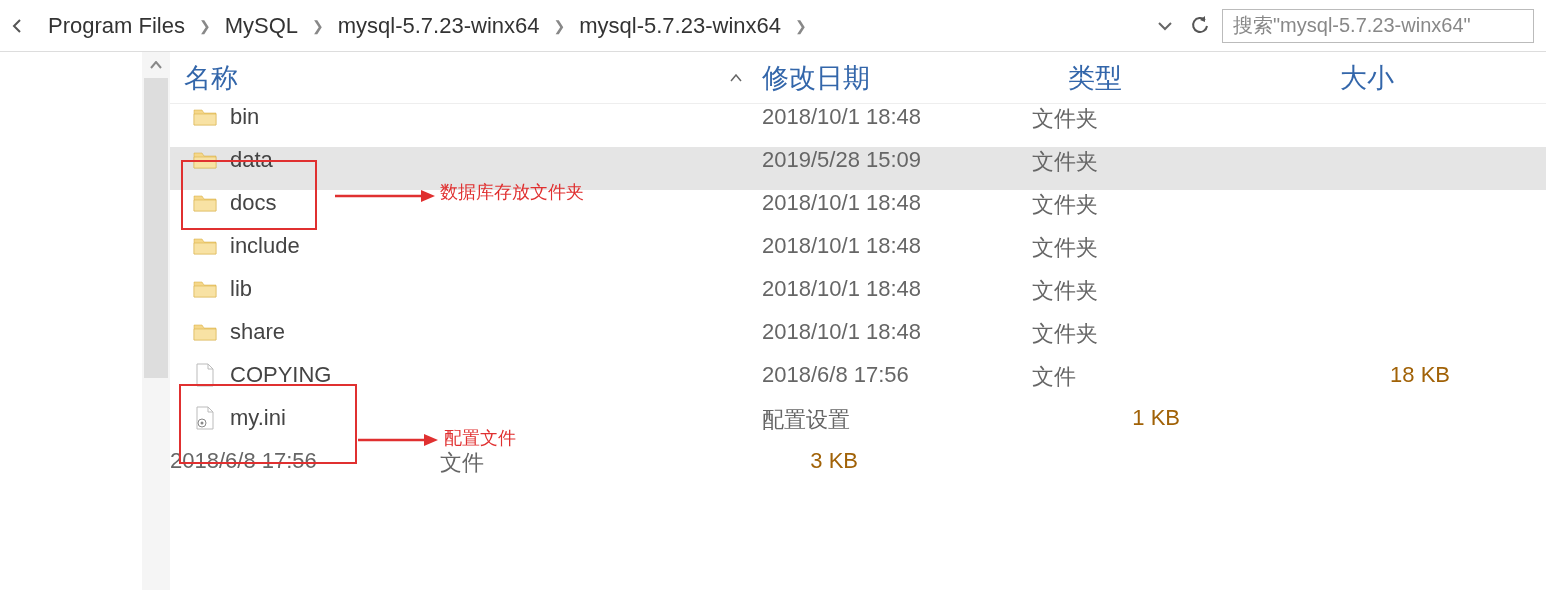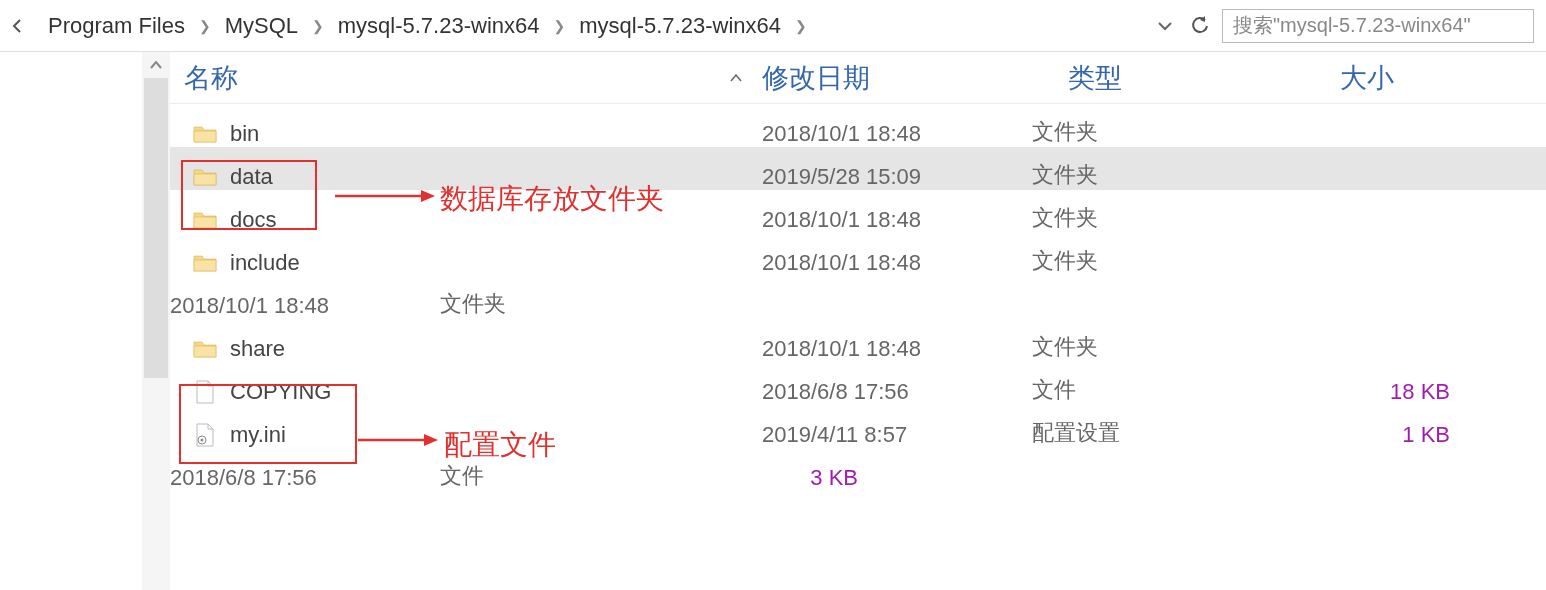--- a/index.html
+++ b/index.html
@@ -23,33 +23,33 @@
     
     .file-list-area { flex: 1; }
     .column-headers { display: flex; height: 52px; align-items: center; color: #36a; font-size: 27px; border-bottom: 1px solid #eee; }
     .col-name { width: 592px; padding-left: 14px; display: flex; align-items: center; gap: 4px; }
     .col-date { width: 270px; }
     .col-type { width: 272px; margin-left: 36px; }
     .col-size { width: 170px; }
     .sort-indicator { font-size: 12px; color: #666; margin-left: auto; margin-right: 20px; }
     
     .file-rows { }
-    .file-row { display: flex; height: 43px; align-items: flex-end; font-size: 22px; color: #444; }
+    .file-row { display: flex; height: 43px; align-items: flex-start; font-size: 22px; color: #444; }
     .file-row.selected { background: #e5e5e5; }
     .cell-name { width: 592px; padding-left: 22px; display: flex; align-items: center; gap: 12px; }
     .cell-date { width: 270px; color: #666; }
     .cell-type { width: 272px; color: #666; }
-    .cell-size { width: 170px; color: #a21caf; text-align: right; padding-right: 24px; }
+    .cell-size { width: 170px; color: #a16207; text-align: right; padding-right: 24px; }
     
     .icon-box { width: 26px; height: 26px; display: flex; align-items: center; justify-content: center; flex-shrink: 0; }
     .folder-svg { width: 24px; height: 20px; }
     .file-svg { width: 20px; height: 24px; }
     
     .annotation-box { position: absolute; border: 2px solid #e03030; pointer-events: none; z-index: 5; }
-    .ann-label { position: absolute; color: #e03030; font-size: 28px; white-space: nowrap; pointer-events: none; z-index: 6; font-family: "SimSun", serif; }
+    .ann-label { position: absolute; color: #e03030; font-size: 18px; white-space: nowrap; pointer-events: none; z-index: 6; font-family: "SimSun", serif; }
     .ann-arrow { position: absolute; pointer-events: none; z-index: 6; }
   </style>
 </head>
 <body>
 
 <div class="toolbar">
   <div class="nav-back">
     <svg width="16" height="16" viewBox="0 0 16 16">
         <path d="M10 2 L4 8 L10 14" fill="none" stroke="#555" stroke-width="2"></path>
       </svg>
@@ -160,20 +160,29 @@
                 <path d="M1 7 L23 7 L23 18 L1 18 Z" fill="#f8e2a4" stroke="#d4a838" stroke-width="0.5"></path>
               </svg>
             </span>
             <span>include</span>
           </div>
           <div class="cell-date">2018/10/1 18:48</div>
           <div class="cell-type">文件夹</div>
           <div class="cell-size"></div>
         </div>
         <div class="file-row">
+          <div class="cell-name">
+            <span class="icon-box">
+              <svg class="folder-svg" viewBox="0 0 24 20">
+                <path d="M1 3 L1 18 L23 18 L23 6 L11 6 L9 3 Z" fill="#f5d78a" stroke="#d4a838" stroke-width="0.5"></path>
+                <path d="M1 7 L23 7 L23 18 L1 18 Z" fill="#f8e2a4" stroke="#d4a838" stroke-width="0.5"></path>
+              </svg>
+            </span>
+            <span>lib</span>
+          </div>
           <div class="cell-date">2018/10/1 18:48</div>
           <div class="cell-type">文件夹</div>
           <div class="cell-size"></div>
         </div>
         <div class="file-row">
           <div class="cell-name">
             <span class="icon-box">
               <svg class="folder-svg" viewBox="0 0 24 20">
                 <path d="M1 3 L1 18 L23 18 L23 6 L11 6 L9 3 Z" fill="#f5d78a" stroke="#d4a838" stroke-width="0.5"></path>
                 <path d="M1 7 L23 7 L23 18 L1 18 Z" fill="#f8e2a4" stroke="#d4a838" stroke-width="0.5"></path>
@@ -204,21 +213,20 @@
             <span class="icon-box">
               <svg class="file-svg" viewBox="0 0 20 24">
                 <path d="M2 1 L13 1 L18 6 L18 23 L2 23 Z" fill="#fff" stroke="#bbb" stroke-width="1"></path>
                 <path d="M13 1 L13 6 L18 6" fill="none" stroke="#bbb" stroke-width="1"></path>
                 <circle cx="7" cy="17" r="4" fill="none" stroke="#888" stroke-width="1"></circle>
                 <circle cx="7" cy="17" r="1.5" fill="#888"></circle>
               </svg>
             </span>
             <span>my.ini</span>
           </div>
-          <div class="cell-date">2019/4/11 8:57</div>
           <div class="cell-type">配置设置</div>
           <div class="cell-size">1 KB</div>
         </div>
         <div class="file-row">
           <div class="cell-date">2018/6/8 17:56</div>
           <div class="cell-type">文件</div>
           <div class="cell-size">3 KB</div>
         </div>
       </div>
   </div>

